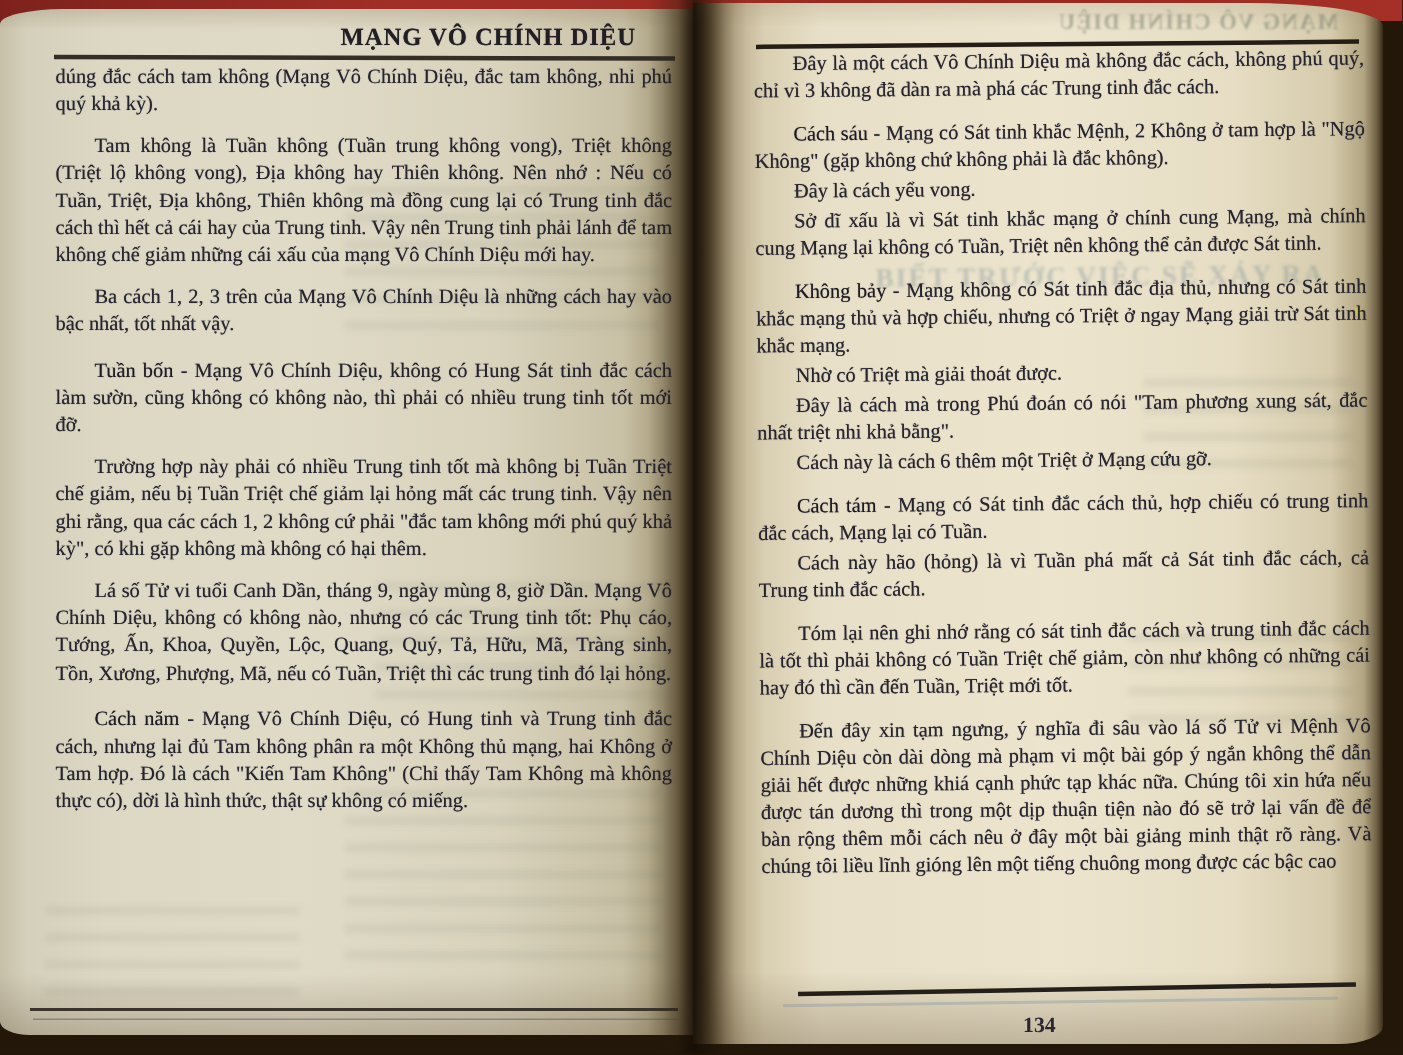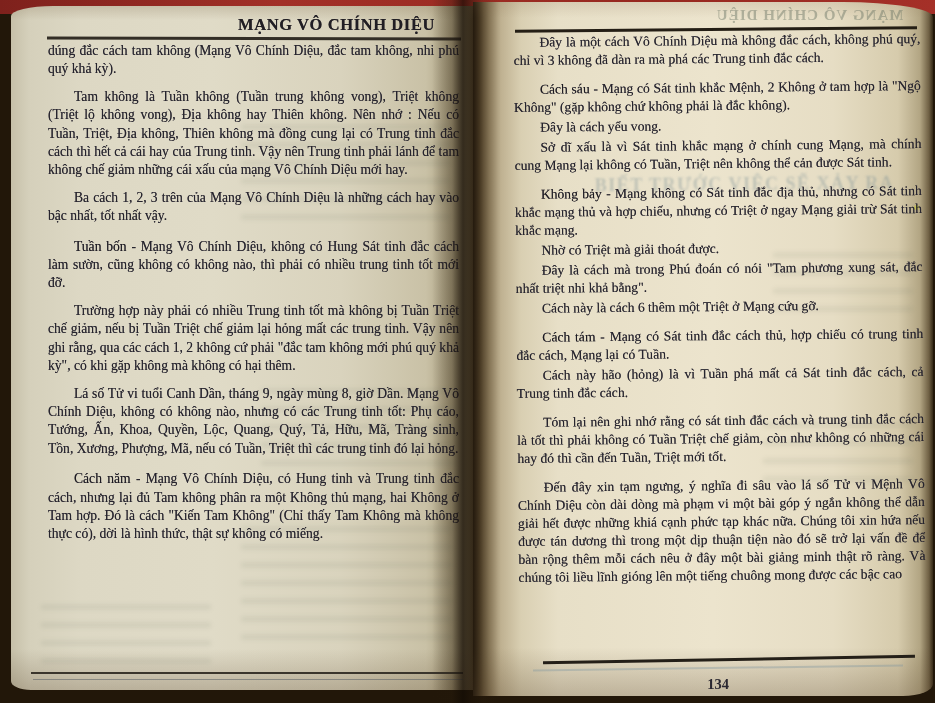--- a/index.html
+++ b/index.html
@@ -5,21 +5,21 @@
   html,body{margin:0;padding:0;}
   body{
     width:935px;height:703px;position:relative;overflow:hidden;
     background:#221709;
     font-family:"Liberation Serif","DejaVu Serif",serif;
   }
   .red-top{
     position:absolute;top:0;left:0;right:0;height:14px;z-index:0;
     background:linear-gradient(90deg,#7e211c,#a23028 30%,#96281f 70%,#a53028);
   }
-  .page{position:absolute;z-index:1;margin-left:11px;}
+  .page{position:absolute;z-index:1;}
   .page-left{
     left:0;top:6px;width:462px;height:684px;
     border-top-left-radius:42px 10px;border-bottom-left-radius:20px 9px;
     background:
       linear-gradient(180deg, rgba(120,100,70,0.22) 0, rgba(0,0,0,0) 14px),
       linear-gradient(180deg, rgba(0,0,0,0) 94%, rgba(90,70,45,0.28) 100%),
       linear-gradient(90deg,#c6c0a9 0,#d5d0bb 18px,#ddd8c4 70px,#e0dbc7 200px,#d9d3bd 330px,#c9c1a6 415px,#a89d7d 442px,#796b4e 455px,#4a3d28 462px);
   }
   .page-right{
     left:462px;top:2px;width:460px;height:694px;
@@ -39,21 +39,21 @@
     text-shadow:0 0 0.6px rgba(33,30,36,0.7);
   }
   .rule{position:absolute;background:#332e26;}
   .header-rule-left{top:31px;left:36px;right:12px;height:2.5px;transform:rotate(0.15deg);}
   .header-rule-right{top:26px;left:42px;right:16px;height:3px;background:#241e15;transform:rotate(-0.5deg);}
   .footer-rule-l1{bottom:16px;left:20px;right:10px;height:2px;background:#3a352c;}
   .footer-rule-l2{bottom:10px;left:22px;right:10px;height:1.5px;background:rgba(90,95,100,0.55);}
   .footer-rule-r1{bottom:36px;left:70px;right:18px;height:2.5px;background:#241f18;transform:rotate(-1deg);}
   .footer-rule-r2{bottom:28px;left:60px;right:30px;height:1.5px;background:rgba(125,150,160,0.38);transform:rotate(-0.8deg);}
   .page-number{
-    position:absolute;bottom:3px;left:220px;width:50px;text-align:center;
+    position:absolute;bottom:3px;left:220px;width:50px;text-align:left;
     font-size:14.5px;font-weight:bold;color:#2a2730;
   }
   .text-col{
     position:absolute;color:#26242e;text-align:justify;
     text-shadow:0 0 0.6px rgba(40,36,48,0.65);
   }
   .left-col{left:37px;right:14px;top:36px;font-size:13.6px;line-height:18.4px;}
   .right-col{left:43px;right:10px;top:30px;font-size:13.6px;line-height:18px;transform:rotate(-0.55deg);}
   p.para{margin:9px 0 0;text-indent:26px;}
   p.first{margin-top:0;}

